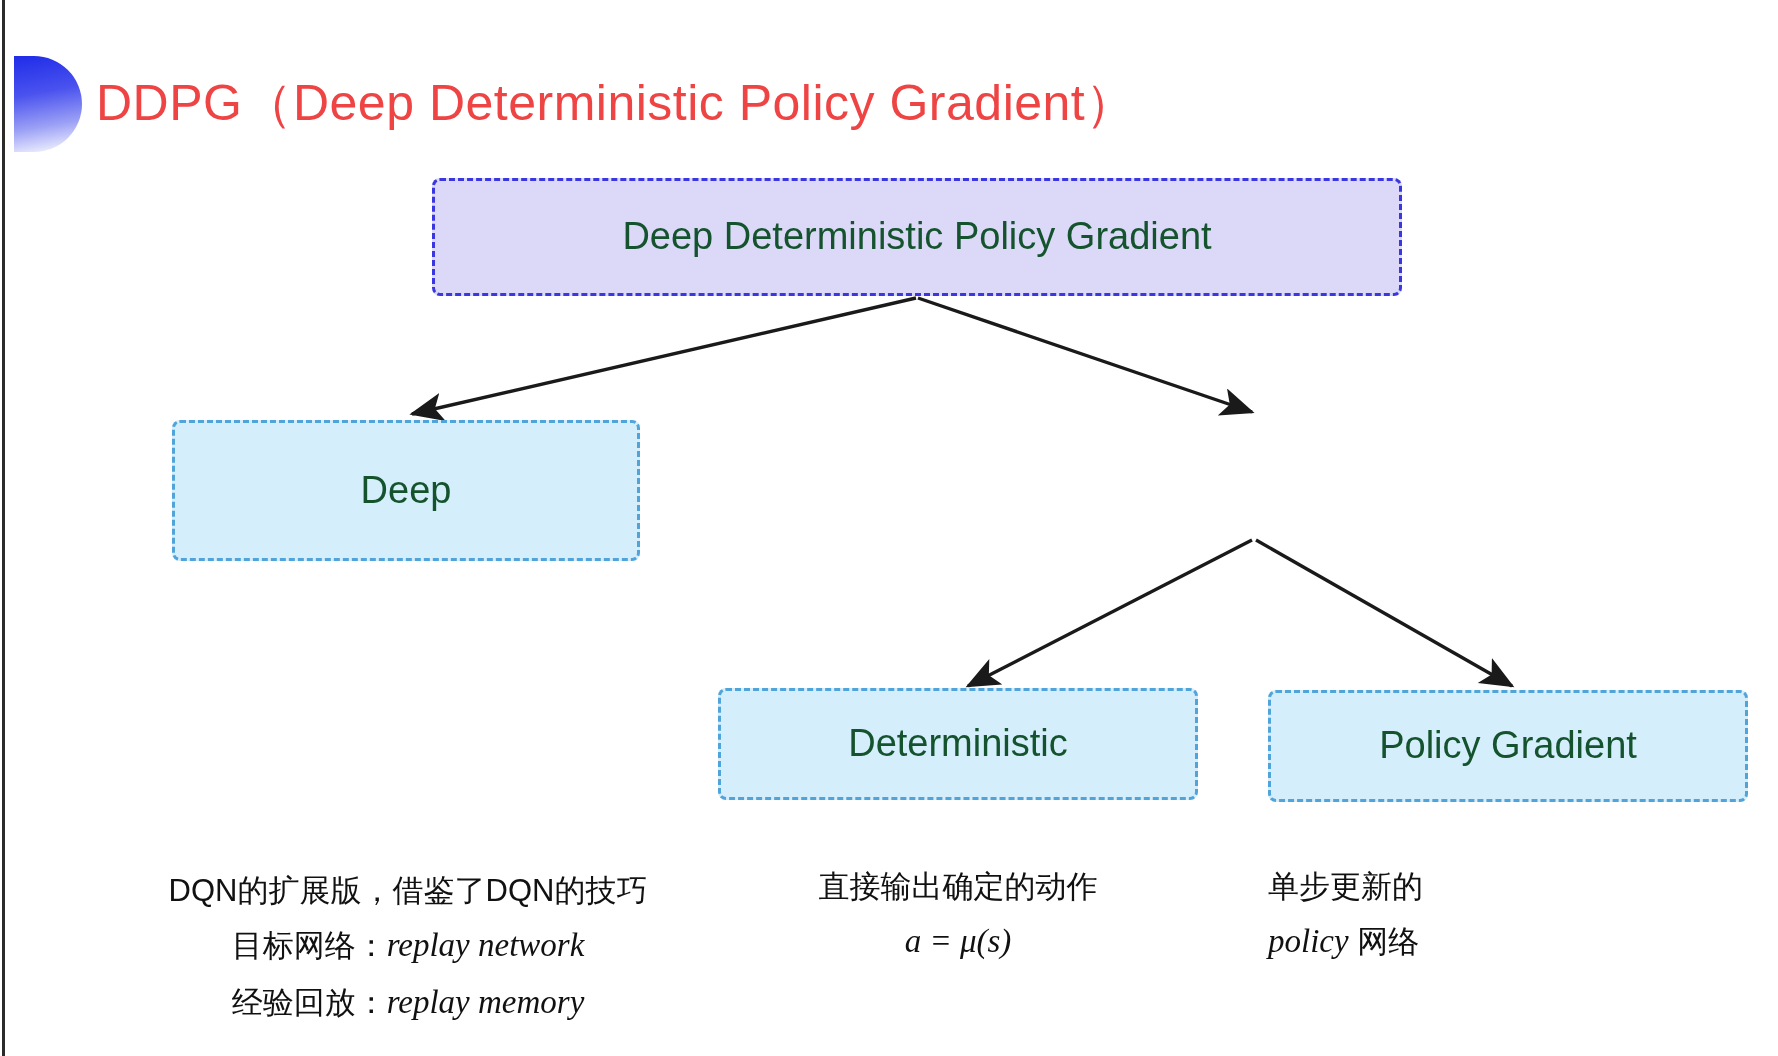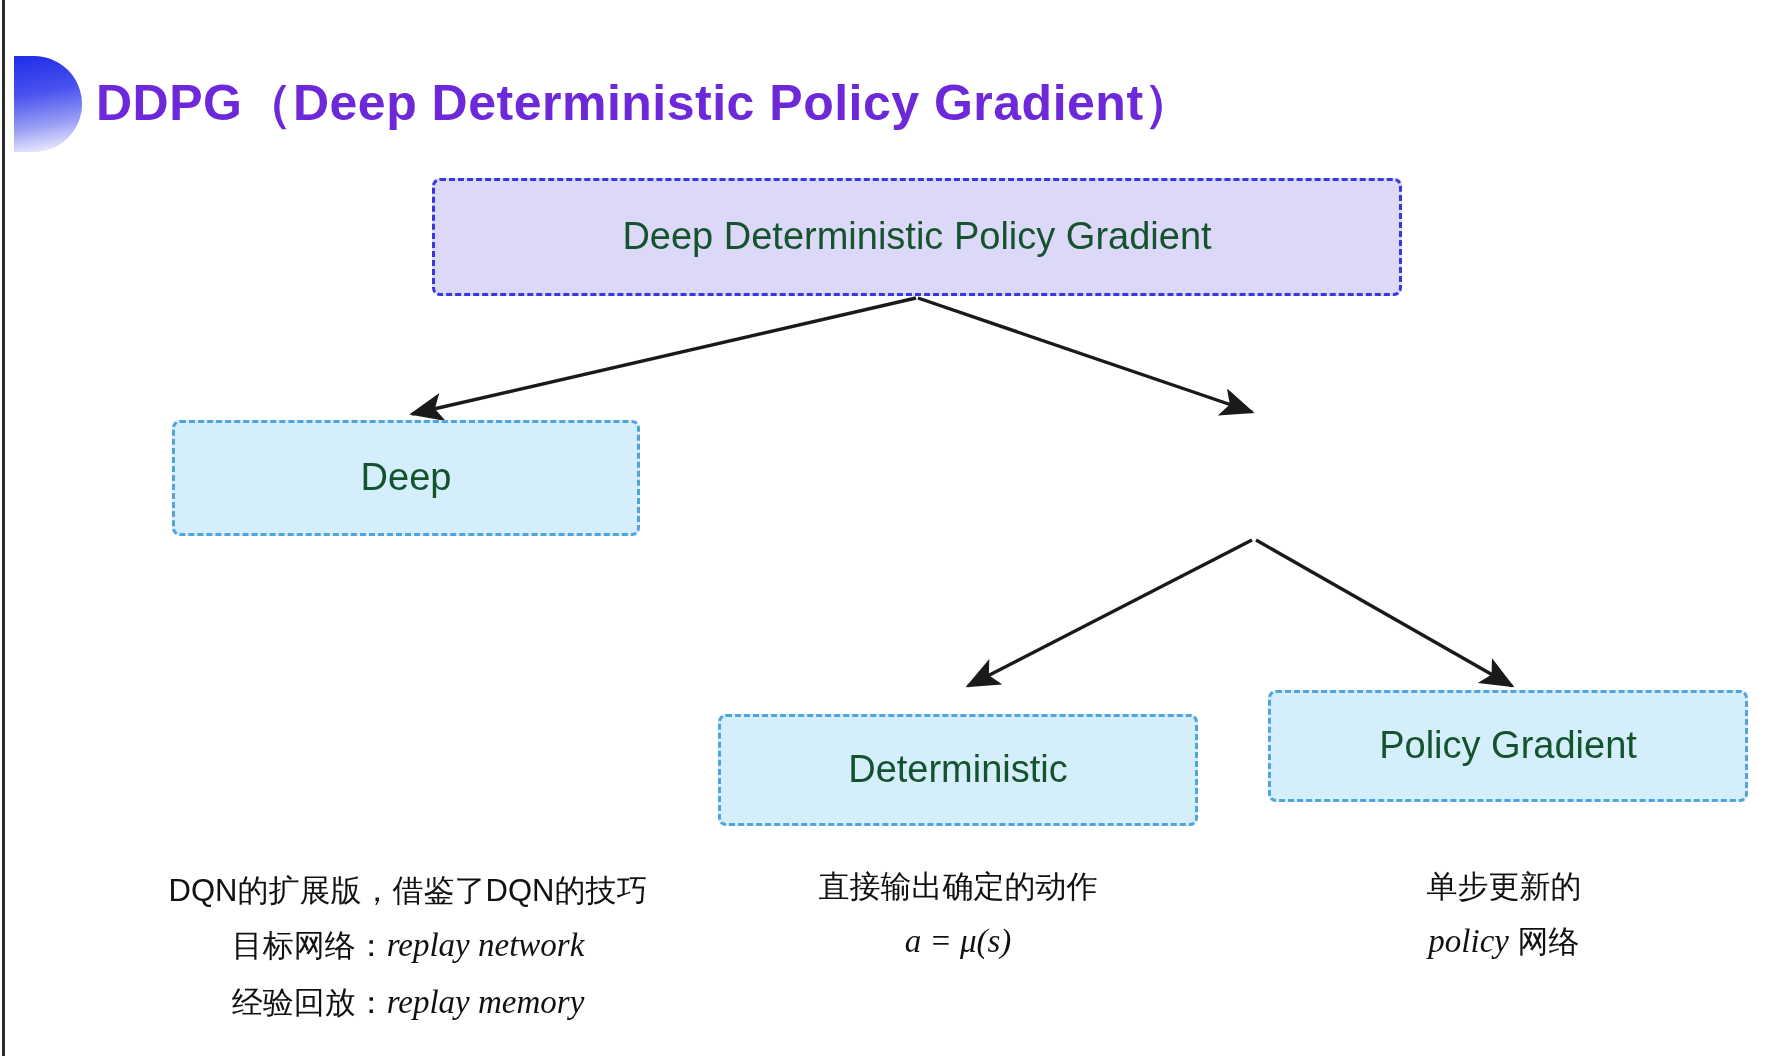--- a/index.html
+++ b/index.html
@@ -40,22 +40,22 @@
     width: 68px;
     height: 96px;
     border-radius: 0 48px 48px 0;
     background: linear-gradient(170deg, #1f2ce8 0%, #4a52ee 38%, #9ba0f5 70%, #ffffff 100%);
   }
   .slide-title {
     position: absolute;
     left: 96px;
     top: 70px;
     font-size: 50px;
-    font-weight: 700;
-    color: #6d28d9;
+    font-weight: 400;
+    color: #ef4444;
     letter-spacing: 0.5px;
     white-space: nowrap;
   }
 
   
   #diagram {
     position: absolute;
     left: 0;
     top: 0;
     width: 1778px;
@@ -93,23 +93,23 @@
     border-color: #51a4da;
   }
   .node-label {
     font-size: 38px;
     font-weight: 400;
     white-space: nowrap;
   }
 
   
   #node-root      { left: 432px; top: 178px;  width: 970px;  height: 118px; }
-  #node-deep      { left: 172px; top: 420px;  width: 468px;  height: 116px; }
+  #node-deep      { left: 172px; top: 420px;  width: 468px;  height: 141px; }
   #node-dpg       { left: 842px; top: 418px;  width: 818px;  height: 120px; }
-  #node-determ    { left: 718px; top: 714px;  width: 480px;  height: 112px; }
+  #node-determ    { left: 718px; top: 688px;  width: 480px;  height: 112px; }
   #node-pg        { left: 1268px;top: 690px;  width: 480px;  height: 112px; }
 
   
   .annot {
     position: absolute;
     color: #111111;
     font-size: 31px;
     line-height: 1.72;
     white-space: nowrap;
   }
@@ -120,21 +120,21 @@
   }
   .annot .math {
     font-family: "Liberation Serif", "DejaVu Serif", serif;
     font-style: italic;
     font-size: 33px;
   }
   .annot-line { display: block; }
 
   #annot-deep    { left: 148px;  top: 864px; text-align: center; width: 520px; }
   #annot-determ  { left: 718px;  top: 860px; text-align: center; width: 480px; }
-  #annot-pg      { left: 1268px; top: 860px; text-align: center; width: 472px; }
+  #annot-pg      { left: 1268px; top: 860px; text-align: left; width: 472px; }
   #annot-deep .annot-line { white-space: nowrap; }
 </style>
 </head>
 <body>
 
 <div id="slide">
 
   <div class="left-edge-rule"></div>
 
   <div class="title-deco"></div>

